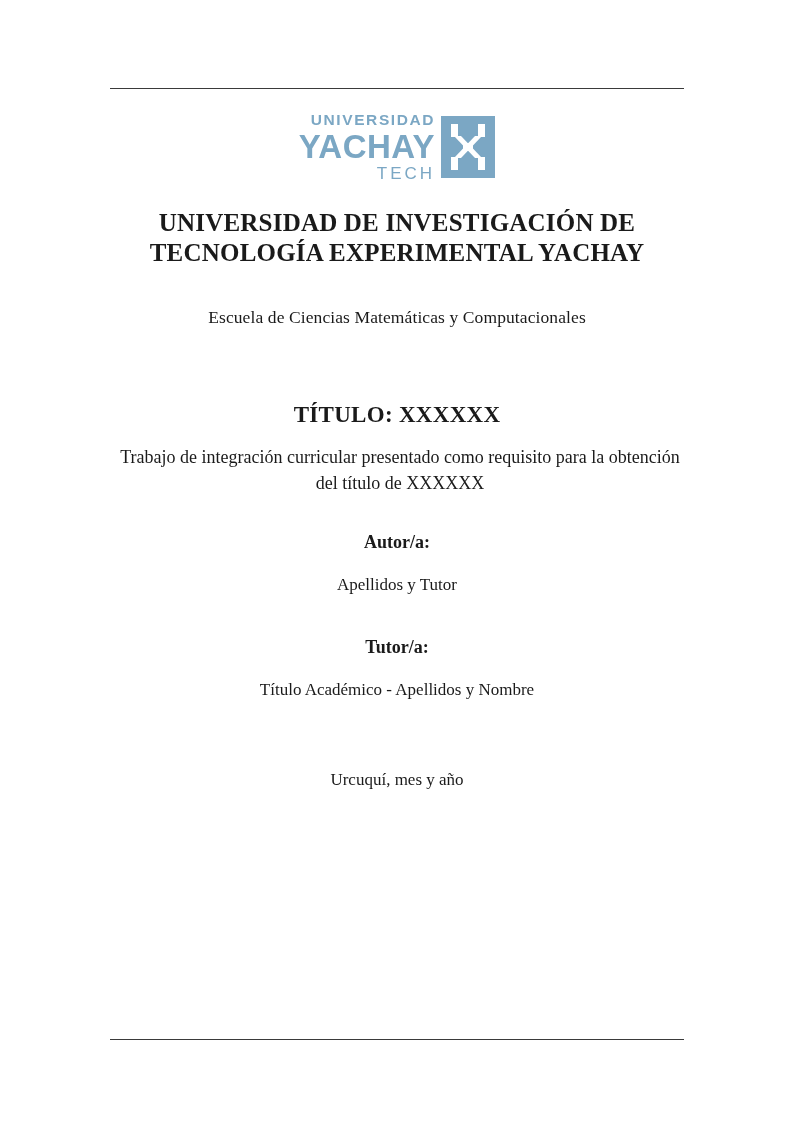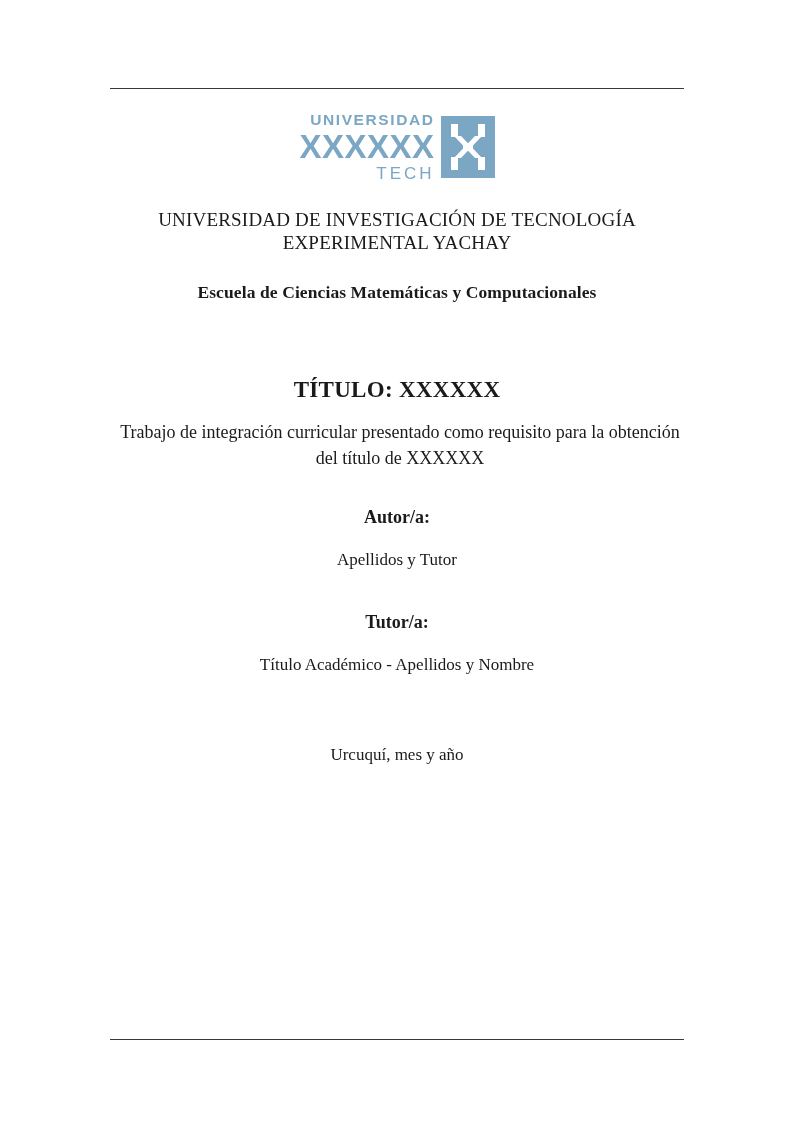--- a/index.html
+++ b/index.html
@@ -80,31 +80,31 @@
   .logo-mark {
     width: 54px;
     height: 62px;
     margin-left: 6px;
     background: #7ba7c4;
     position: relative;
   }
 
   
   .univ-name {
-    font-weight: normal;
-    font-size: 19px;
+    font-weight: bold;
+    font-size: 25px;
     line-height: 1.22;
     letter-spacing: 0.2px;
     margin: 0 auto;
     width: 540px;
   }
   .school {
-    font-weight: bold;
+    font-weight: normal;
     font-size: 17.5px;
-    margin-top: 28px;
+    margin-top: 38px;
     letter-spacing: 0.1px;
   }
   .title {
     font-weight: bold;
     font-size: 23px;
     margin-top: 74px;
     letter-spacing: 0.3px;
   }
   .subtitle {
     font-size: 18px;
@@ -135,21 +135,21 @@
 <div class="page">
 
   <div class="rule top"></div>
 
   <div class="content">
 
     <div class="logo-block">
       <div class="logo">
         <div class="logo-words">
           <div class="logo-line1">UNIVERSIDAD</div>
-          <div class="logo-line2">XXXXXX</div>
+          <div class="logo-line2">YACHAY</div>
           <div class="logo-line3">TECH</div>
         </div>
         <div class="logo-mark">
           <svg width="54" height="62" viewBox="0 0 54 62" xmlns="http://www.w3.org/2000/svg" aria-hidden="true">
             <rect x="0" y="0" width="54" height="62" fill="#7ba7c4"></rect>
             <g fill="#ffffff">
               <rect x="10" y="8" width="7" height="13"></rect>
               <rect x="37" y="8" width="7" height="13"></rect>
               <rect x="10" y="41" width="7" height="13"></rect>
               <rect x="37" y="41" width="7" height="13"></rect>

